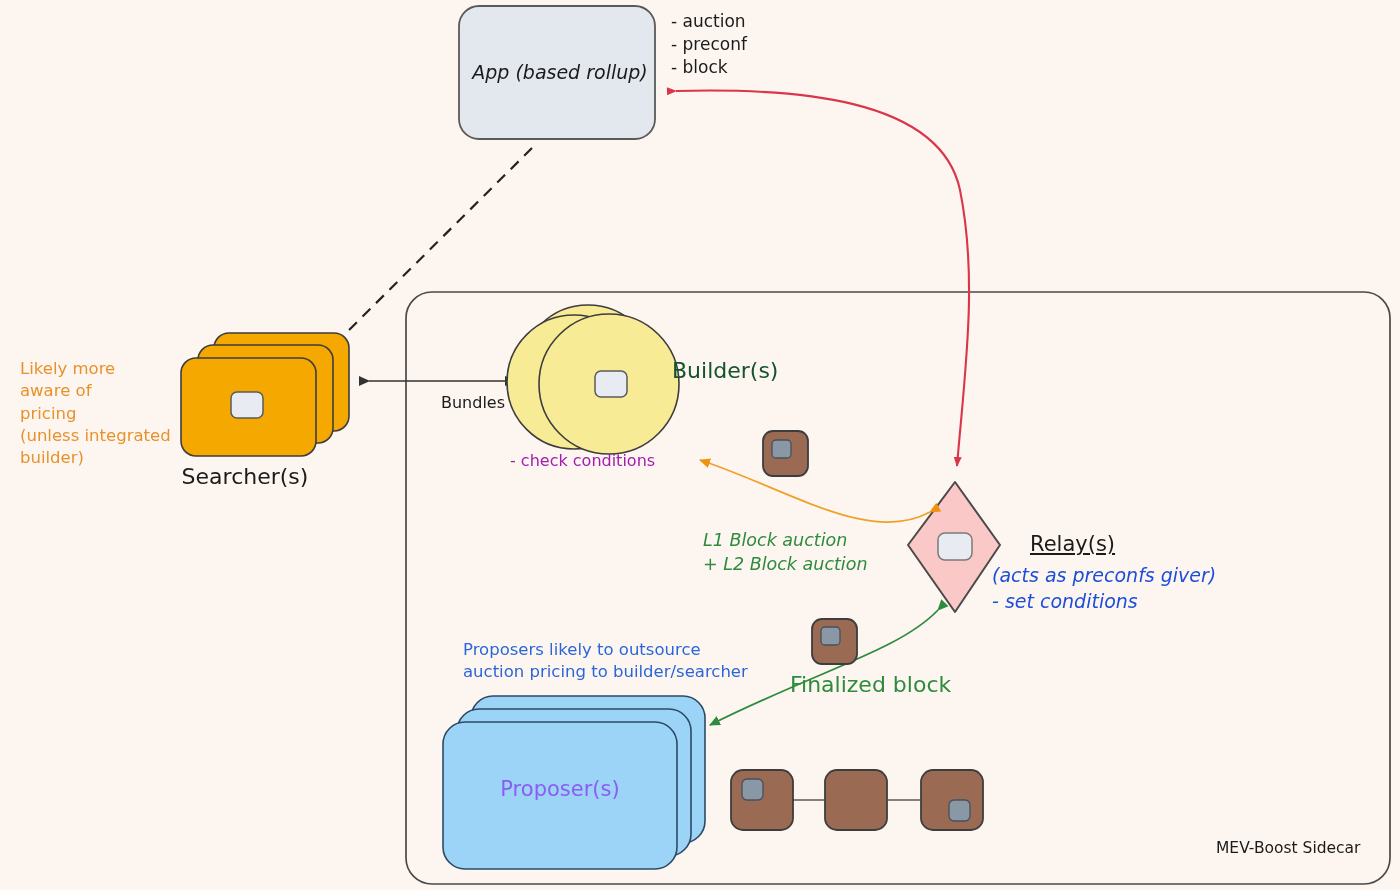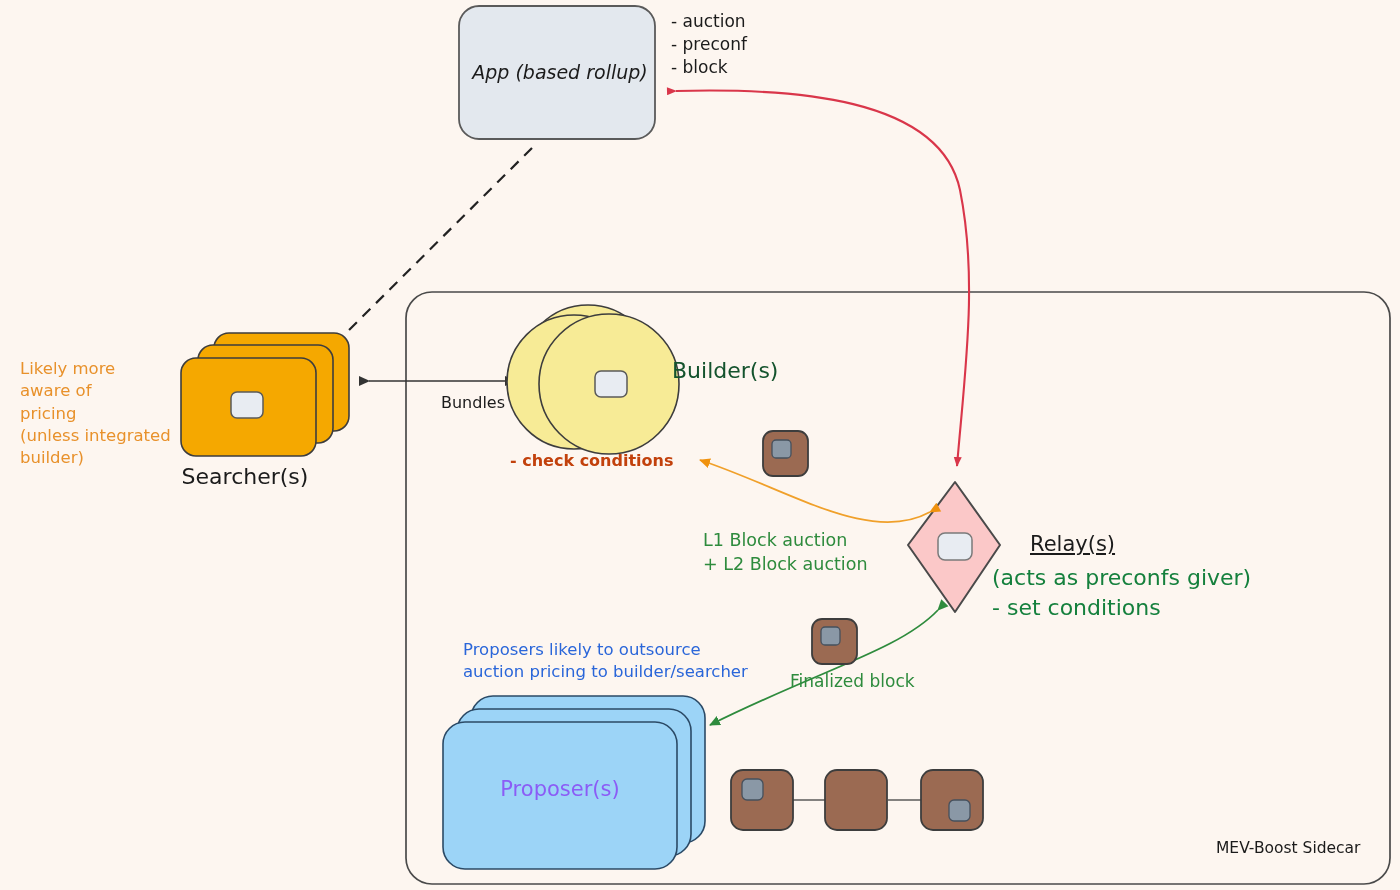--- a/index.html
+++ b/index.html
@@ -29,27 +29,27 @@
     pointer-events: none;
   }
   .hand { font-family: "DejaVu Sans", sans-serif; }
 
   .t-app      { left: 470px; top: 60px;  width: 180px; text-align: center; font-size: 19px; color: #1b1b1b; font-style: italic; }
   .t-bullets  { left: 671px; top: 10px;  font-size: 17px; color: #1b1b1b; }
   .t-searcher { left: 160px; top: 462px; width: 170px; text-align: center; font-size: 22px; color: #1b1b1b; }
   .t-likely   { left: 20px;   top: 358px; font-size: 16.5px; color: #E8912B; }
   .t-bundles  { left: 404px; top: 392px; font-size: 16px; color: #1b1b1b; margin-left: 37px; }
   .t-builder  { left: 672px; top: 356px; font-size: 22px; color: #14532d; }
-  .t-check    { left: 510px; top: 450px; font-size: 16px; color: #c2410c; font-weight: bold; }
-  .t-auction  { left: 703px; top: 529px; font-size: 17.5px; color: #2E8B3D; }
+  .t-check    { left: 510px; top: 450px; font-size: 16px; color: #a21caf; }
+  .t-auction  { left: 703px; top: 529px; font-size: 17.5px; color: #2E8B3D; font-style: italic; }
   .t-relay    { left: 1030px; top: 530px; font-size: 21px; color: #1b1b1b; text-decoration: underline; }
-  .t-relaysub { left: 992px; top: 563px; font-size: 22px; color: #15803d; }
+  .t-relaysub { left: 992px; top: 563px; font-size: 19px; color: #1d4ed8; font-style: italic; }
   .t-proposers-note { left: 463px; top: 639px; font-size: 16.5px; color: #2A66D9; }
   .t-proposer { left: 455px; top: 775px; width: 210px; text-align: center; font-size: 21px; color: #8b5cf6; }
-  .t-final    { left: 790px; top: 670px; font-size: 17px; color: #2E8B3D; }
+  .t-final    { left: 790px; top: 670px; font-size: 22px; color: #2E8B3D; }
   .t-sidecar  { left: 1216px; top: 838px; font-size: 15.5px; color: #1b1b1b; }
 </style>
 </head>
 <body>
 
 <svg id="canvas" viewBox="0 0 1400 890" xmlns="http://www.w3.org/2000/svg">
   <defs>
     <marker id="ah-red" markerWidth="12" markerHeight="12" refX="9" refY="4" orient="auto" markerUnits="userSpaceOnUse">
       <path d="M0,0 L10,4 L0,8 z" fill="#D9364A"></path>
     </marker>

